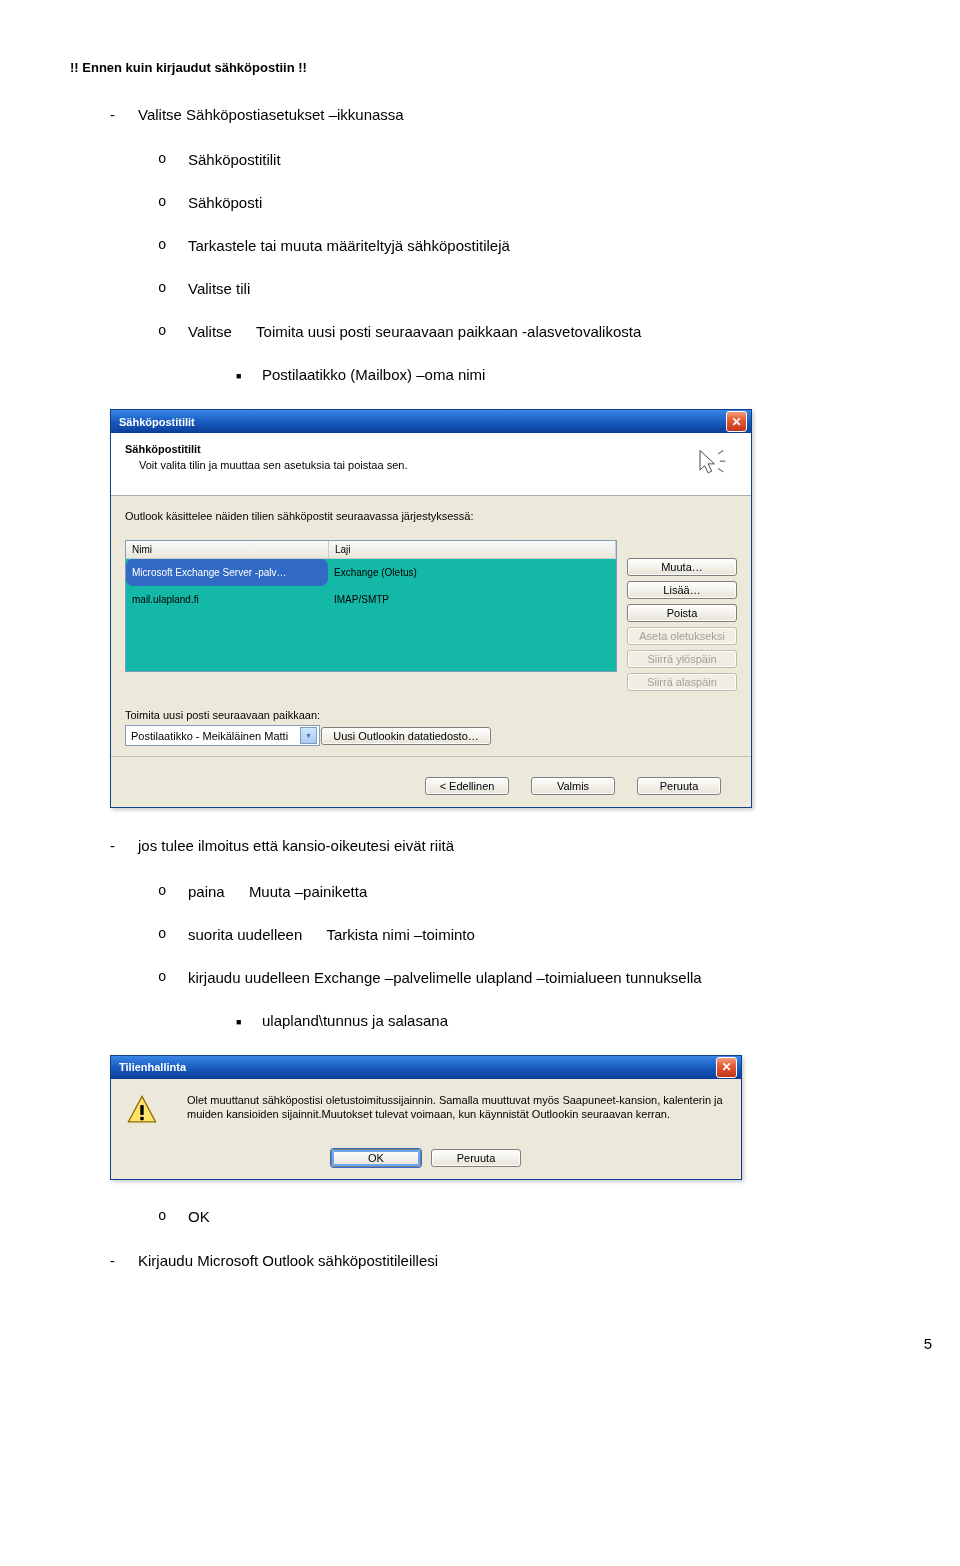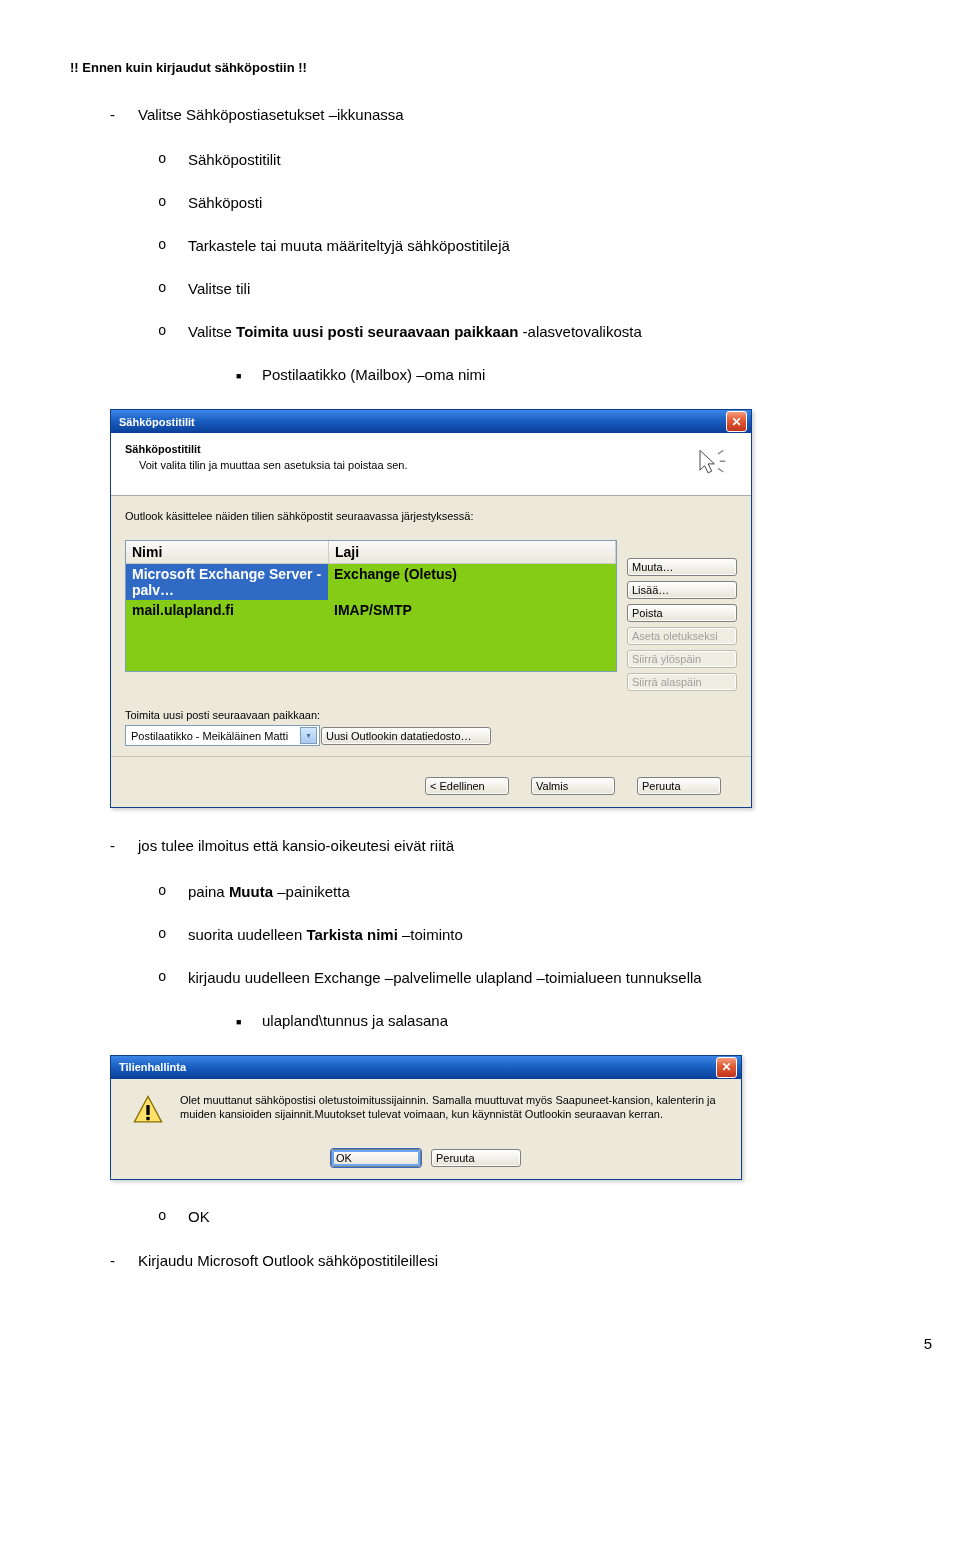--- a/index.html
+++ b/index.html
@@ -53,21 +53,21 @@
     margin-bottom: 26px;
   }
   .l3::before {
     content: "■";
     position: absolute;
     left: 0;
     top: 0;
     font-size: 9px;
     line-height: 20px;
   }
-  .bold { font-weight: bold; }
+  .bold { font-weight: normal; margin-left: 20px; }
   
   .dialog1 {
     width: 640px;
     border: 1px solid #0d3f8a;
     background: #ece9da;
     font-family: Tahoma, Arial, sans-serif;
     font-size: 11px;
     color: #000;
     box-shadow: 2px 2px 4px rgba(0,0,0,0.2);
     margin: 6px 0 28px 0;
@@ -113,43 +113,43 @@
     height: 36px;
     margin-right: 10px;
     margin-top: 2px;
     position: relative;
   }
   .cursor-icon svg { width: 36px; height: 36px; }
   .d1-body {
     padding: 14px 14px 8px 14px;
   }
   .listbox {
-    background: #84cc16;
+    background: #14b8a6;
     border: 1px solid #7f9db9;
     height: 130px;
     flex: 1;
-    font-size: 14px;
-    font-weight: bold;
+    font-size: 10px;
   }
   .listhead {
     display: flex;
     background: #ece9da;
     border-bottom: 1px solid #ccc;
   }
   .listhead > div {
     padding: 3px 6px;
     border-right: 1px solid #ccc;
     background: linear-gradient(#fafafa,#eae7da);
   }
   .listrow {
     display: flex;
     padding: 0;
   }
   .listrow > div {
-    padding: 2px 6px;
+    padding: 8px 6px;
+    border-radius: 7px;
   }
   .selrow > div:first-child {
     background: #316ac5;
     color: #fff;
   }
   .col-a { width: 190px; }
   .col-b { flex: 1; }
   .listarea {
     display: flex;
     gap: 10px;
@@ -158,21 +158,21 @@
     width: 110px;
     display: flex;
     flex-direction: column;
     gap: 5px;
     margin-top: 18px;
   }
   .winbtn {
     background: linear-gradient(#fff,#e6e3d6);
     border: 1px solid #7f7f7f;
     border-radius: 3px;
-    text-align: left;
+    text-align: center;
     padding: 2px 4px;
     font-size: 11px;
     cursor: pointer;
     box-shadow: inset 0 0 0 1px #fff;
   }
   .winbtn.disabled {
     color: #a0a0a0;
     background: #f0ede2;
     border-color: #c0bcac;
     cursor: default;
@@ -219,23 +219,22 @@
     border: 1px solid #0d3f8a;
     background: #ece9da;
     font-family: Tahoma, Arial, sans-serif;
     font-size: 11px;
     margin: 10px 0 28px 0;
     box-shadow: 2px 2px 4px rgba(0,0,0,0.2);
   }
   .d2-body {
     padding: 14px;
     display: flex;
-    gap: 15px;
+    gap: 28px;
     align-items: flex-start;
-    margin-left: 6px;
   }
   .warn-icon svg { width: 34px; height: 34px; }
   .d2-body .msg { line-height: 1.35; }
   .d2-footer {
     padding: 6px 14px 12px 14px;
     display: flex;
     justify-content: center;
     gap: 10px;
   }
   .d2-footer .winbtn { width: 80px; }

